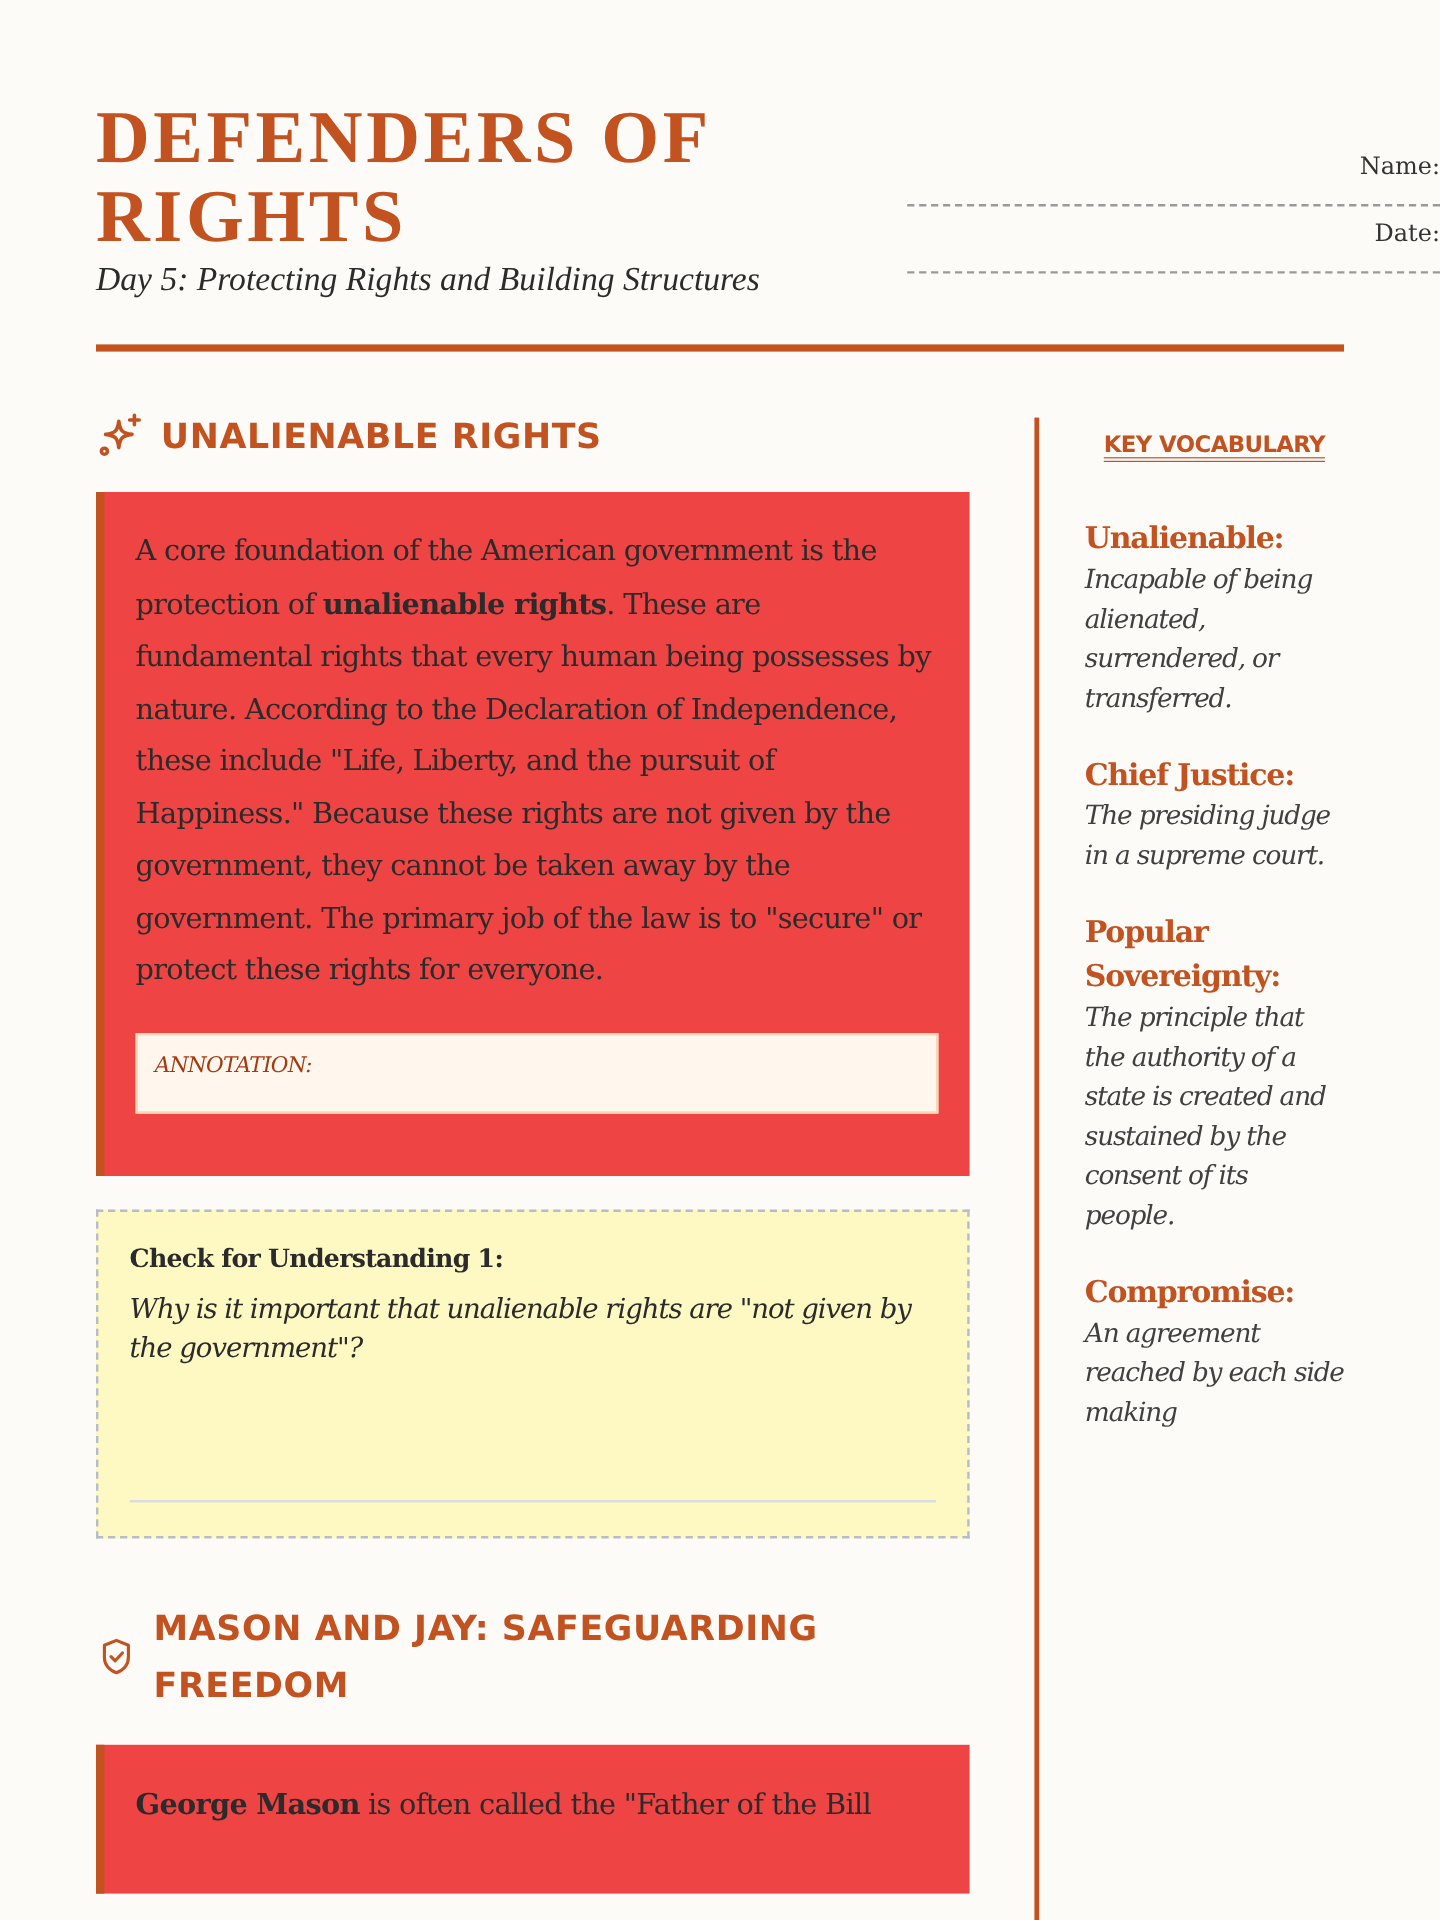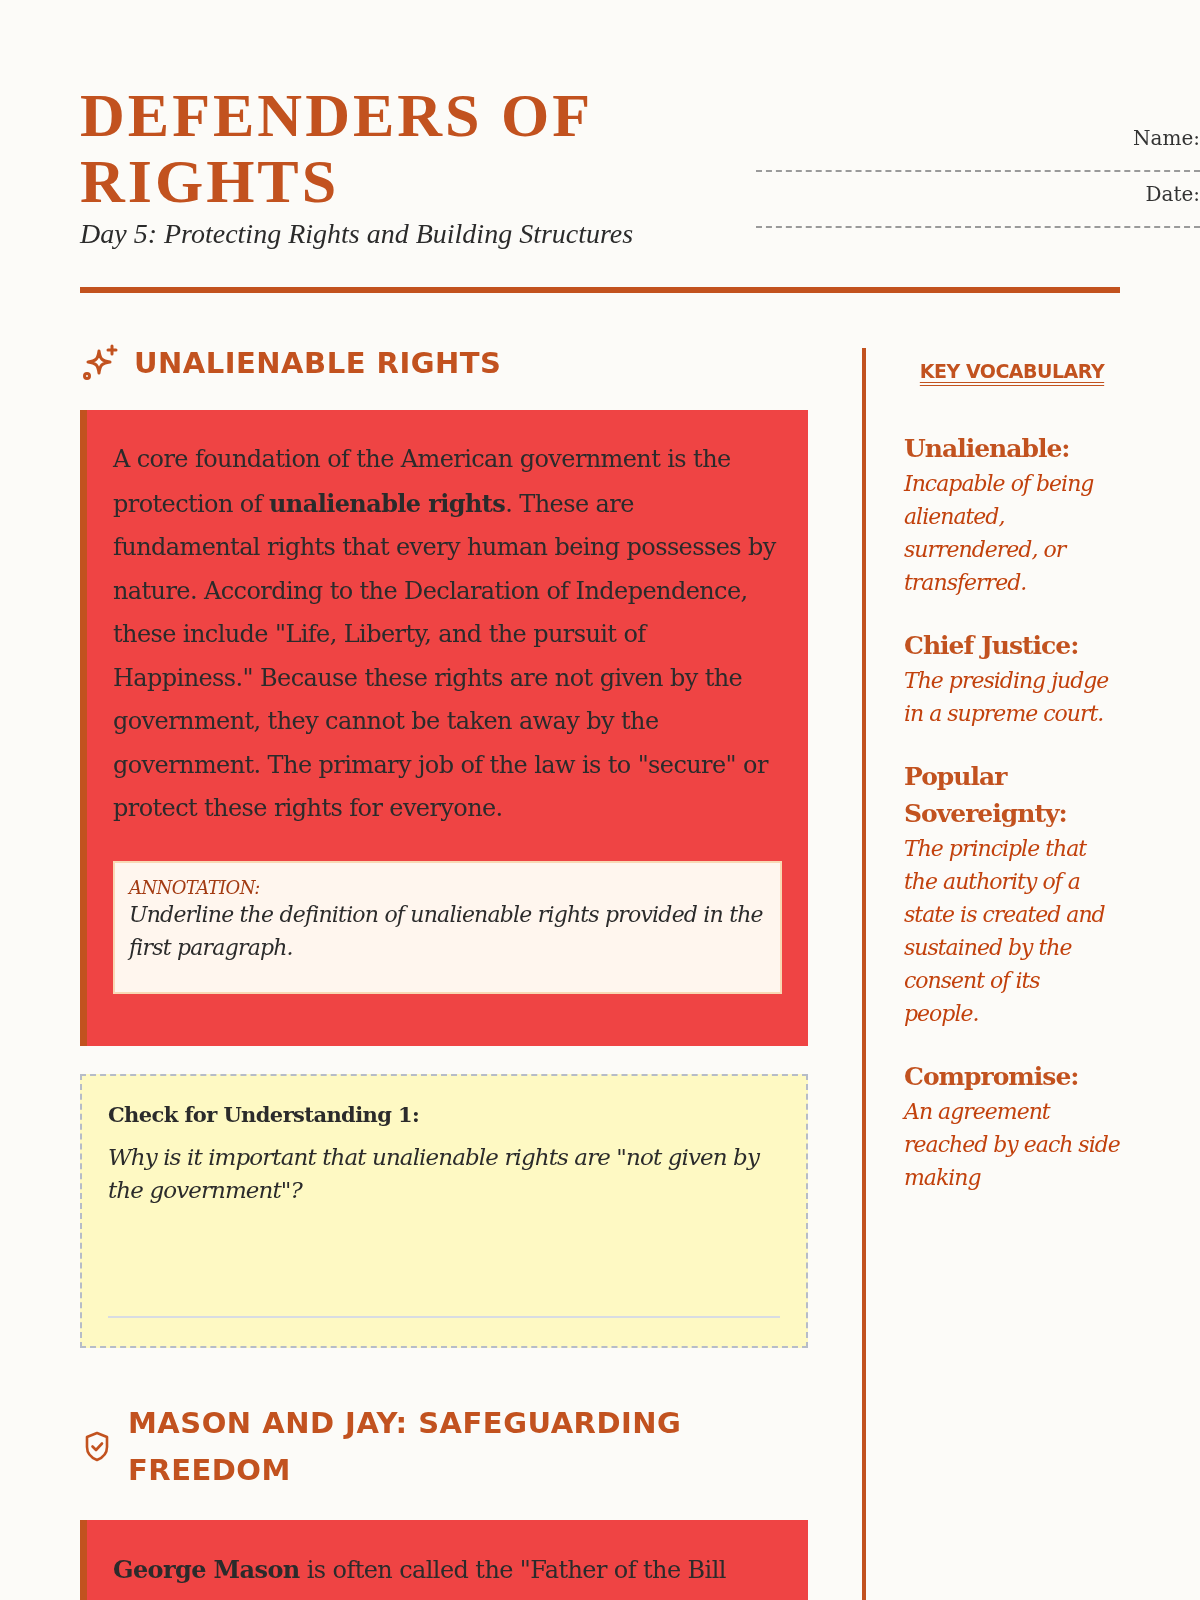--- a/index.html
+++ b/index.html
@@ -87,21 +87,21 @@
     text-decoration: underline; text-decoration-style: double; text-underline-offset: 4px;
     letter-spacing: -0.5px;
     text-align: center;
   }
   .vocab-list { margin-top: 36px; }
   .vocab-term {
     font-weight: bold; font-size: 25px; color: #c2521f; line-height: 37px;
     font-family: "DejaVu Serif", serif; letter-spacing: -1px;
   }
   .vocab-def {
-    font-style: italic; font-size: 22px; line-height: 33px; color: #c2410c;
+    font-style: italic; font-size: 22px; line-height: 33px; color: #404040;
     font-family: "DejaVu Serif", serif; letter-spacing: -1px;
   }
   .vocab-item { margin-bottom: 28px; }
 </style>
 </head>
 <body>
 
 <div class="page">
 
   <div class="header">
@@ -125,21 +125,20 @@
             <path d="M32 3 v8 M28 7 h8"></path>
             <circle cx="7" cy="33" r="2.5"></circle>
           </svg>
         </span>
         <h2 class="section-title">UNALIENABLE RIGHTS</h2>
       </div>
       <div class="content-card">
         <p><span>A core foundation of the American government is the protection of </span><b>unalienable rights</b><span>. These are fundamental rights that every human being possesses by nature. According to the Declaration of Independence, these include "Life, Liberty, and the pursuit of Happiness." Because these rights are not given by the government, they cannot be taken away by the government. The primary job of the law is to "secure" or protect these rights for everyone.</span></p>
         <div class="annotation">
           <div class="annotation-label">ANNOTATION:</div>
-          <div class="annotation-text">Underline the definition of unalienable rights provided in the first paragraph.</div>
         </div>
       </div>
     </section>
 
     <div class="cfu">
       <div class="cfu-title">Check for Understanding 1:</div>
       <div class="cfu-question">Why is it important that unalienable rights are "not given by the government"?</div>
       <div class="cfu-line"></div>
     </div>
 

